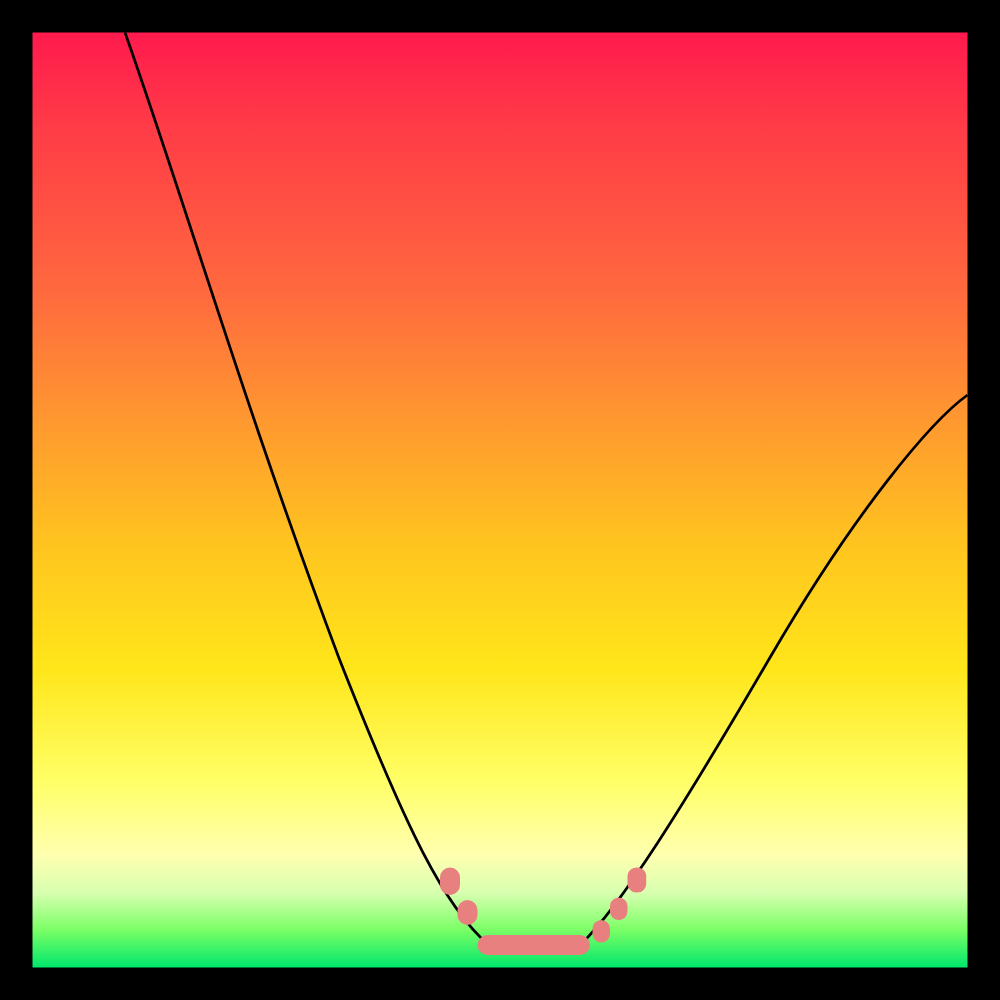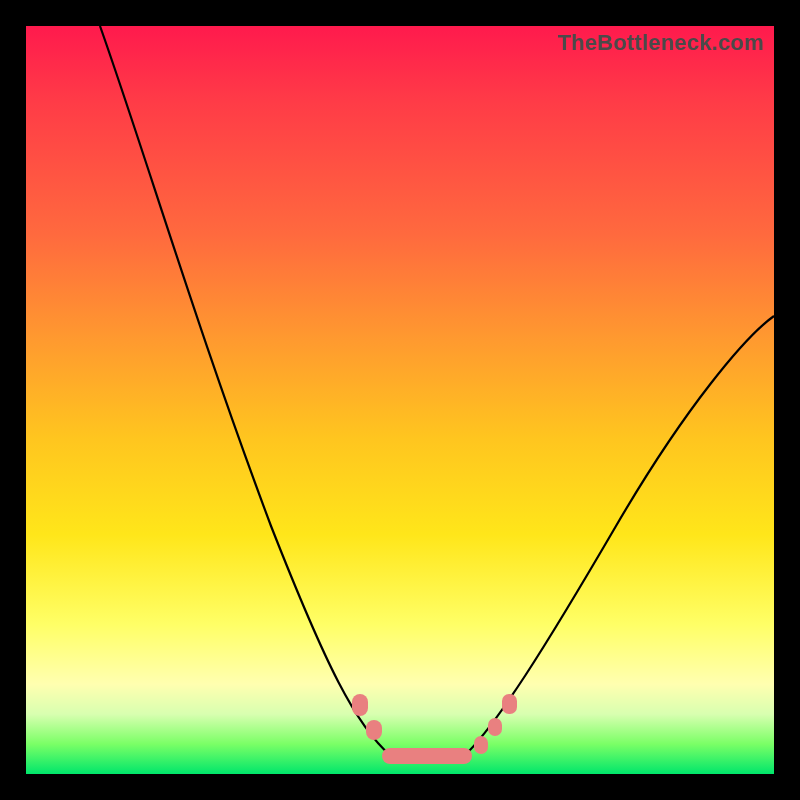--- a/index.html
+++ b/index.html
@@ -57,21 +57,20 @@
     height: 748px;
     overflow: visible;
   }
 </style>
 </head>
 <body>
 
 <div class="frame">
   <div class="plot-area">
 
-    <div class="watermark">TheBottleneck.com</div>
 
     <svg class="curves" viewBox="0 0 748 748" preserveAspectRatio="none">
 
       <path d="M 74 0
                C 120 130, 170 300, 245 500
                C 300 640, 330 700, 365 730" fill="none" stroke="#000" stroke-width="2.2"></path>
 
       <path d="M 365 730
                C 385 738, 415 738, 438 730" fill="none" stroke="#000" stroke-width="2.2"></path>
 

